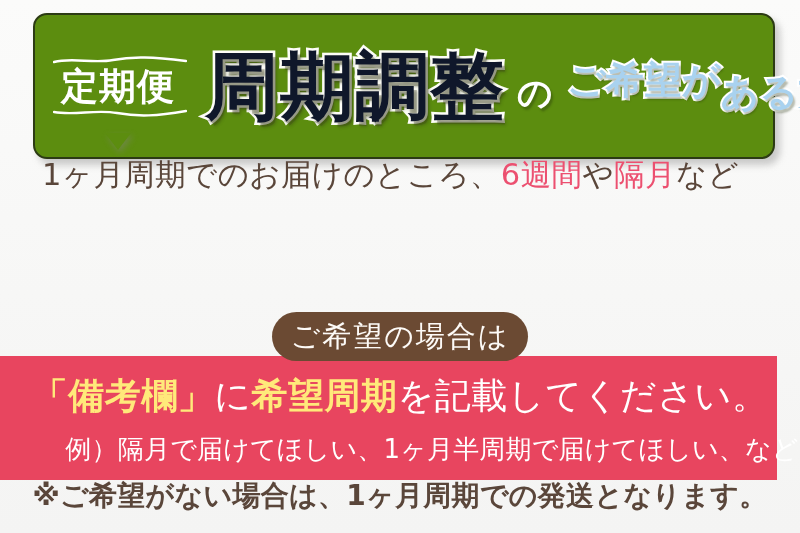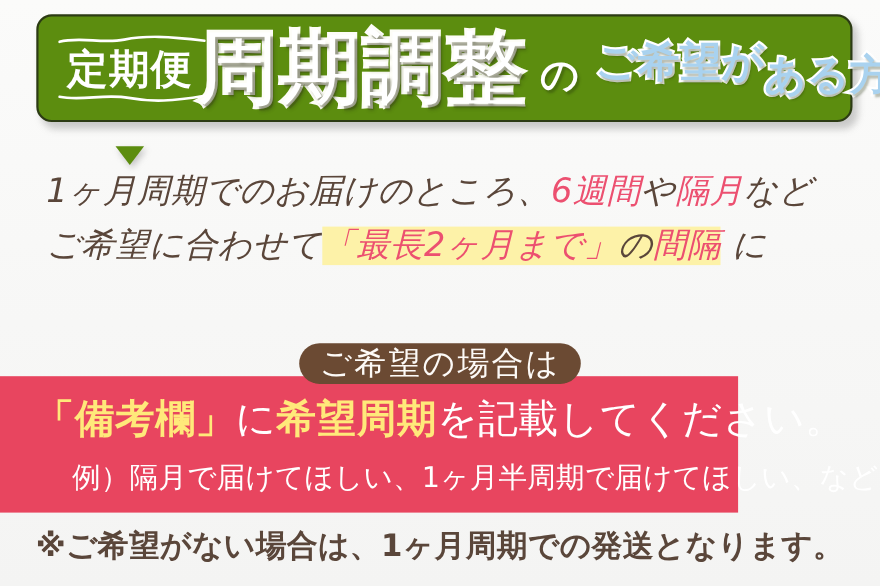--- a/index.html
+++ b/index.html
@@ -21,21 +21,21 @@
     background: linear-gradient(180deg,#fbfbfa 0%, #f7f7f6 55%, #f4f4f3 100%);
     overflow: hidden;
   }
 
   
   .header-wrap {
     position: absolute;
     left: 33px;
     top: 13px;
     width: 742px;
-    height: 98px;
+    height: 146px;
   }
   .header-box {
     position: absolute;
     inset: 0;
     background: #5c8d0f;
     border: 2px solid #2c3b14;
     border-radius: 14px;
     box-shadow: 5px 6px 7px rgba(130,130,130,0.40);
     box-sizing: border-box;
     display: flex;
@@ -84,26 +84,27 @@
     width: 134px;
     height: 9px;
     overflow: visible;
   }
   .wave.top { top: 2px; }
   .wave.bottom { bottom: 2px; }
   .wave svg { display:block; }
 
   
   .title-main {
-    color: #ffffff;
+    color: #0f172a;
     font-size: 74px;
-    font-weight: 400;
+    font-weight: 700;
     line-height: 1;
     letter-spacing: 1px;
     white-space: nowrap;
+    margin-left: 26px;
     flex: 0 0 auto;
     -webkit-text-stroke: 5px #fdfdf7;
     paint-order: stroke fill;
     text-shadow:
        3px 4px 0px rgba(60,60,30,0.30),
        4px 5px 3px rgba(40,50,15,0.30);
   }
   .no-particle {
     color: #ffffff;
     font-size: 35px;
@@ -141,21 +142,20 @@
     position: absolute;
     left: 42px;
     top: 150px;
     width: 730px;
     color: #5a463a;
     font-size: 30.5px;
     font-weight: 400;
     line-height: 1.62;
     letter-spacing: 0.4px;
     white-space: nowrap;
-    font-style: italic;
   }
   .body-copy .ln { display: block; }
   .em-pink {
     color: #ec5070;
     font-weight: 500;
   }
   .hl {
     background: #fdf2a8;
     color: #ec5070;
     font-weight: 500;
@@ -163,40 +163,40 @@
     -webkit-box-decoration-break: clone;
   }
   .hl .plain { color: #5a463a; }
 
   
   .pill {
     position: absolute;
     left: 272px;
     top: 312px;
     width: 256px;
-    height: 37px;
+    height: 49px;
     background: #6b4a33;
     border-radius: 26px;
     color: #fdfaf7;
     font-size: 29px;
     font-weight: 500;
     letter-spacing: 2px;
     display: flex;
     align-items: center;
     justify-content: center;
     z-index: 4;
     white-space: nowrap;
   }
 
   
   .pink-band {
     position: absolute;
     left: 0;
-    top: 342px;
-    width: 671px;
+    top: 356px;
+    width: 777px;
     height: 124px;
     background: #e8455f;
     z-index: 2;
   }
   .pink-headline {
     position: absolute;
     left: 0;
     top: 22px;
     width: 800px;
     text-align: center;
@@ -272,21 +272,20 @@
         <span class="kibou-line">ある方へ</span>
       </div>
 
     </div>
     <div class="header-tail"></div>
   </div>
 
   <div class="body-copy">
     <span class="ln"><span>1ヶ月周期でのお届けのところ、</span><span class="em-pink">6週間</span><span>や</span><span class="em-pink">隔月</span><span>など</span></span>
 
-    <span class="ln"><span>ご希望に合わせて</span><span class="hl"><span>「最長2ヶ月まで」</span><span class="plain">の</span><span>間隔</span></span><span> に</span></span>
 
   </div>
 
   <div class="pill">ご希望の場合は</div>
 
   <div class="pink-band">
     <div class="pink-headline"><span class="gold">「備考欄」</span><span>に</span><span class="gold">希望周期</span><span>を記載してください。</span></div>
     <div class="pink-example">例）隔月で届けてほしい、1ヶ月半周期で届けてほしい、など</div>
   </div>
 

